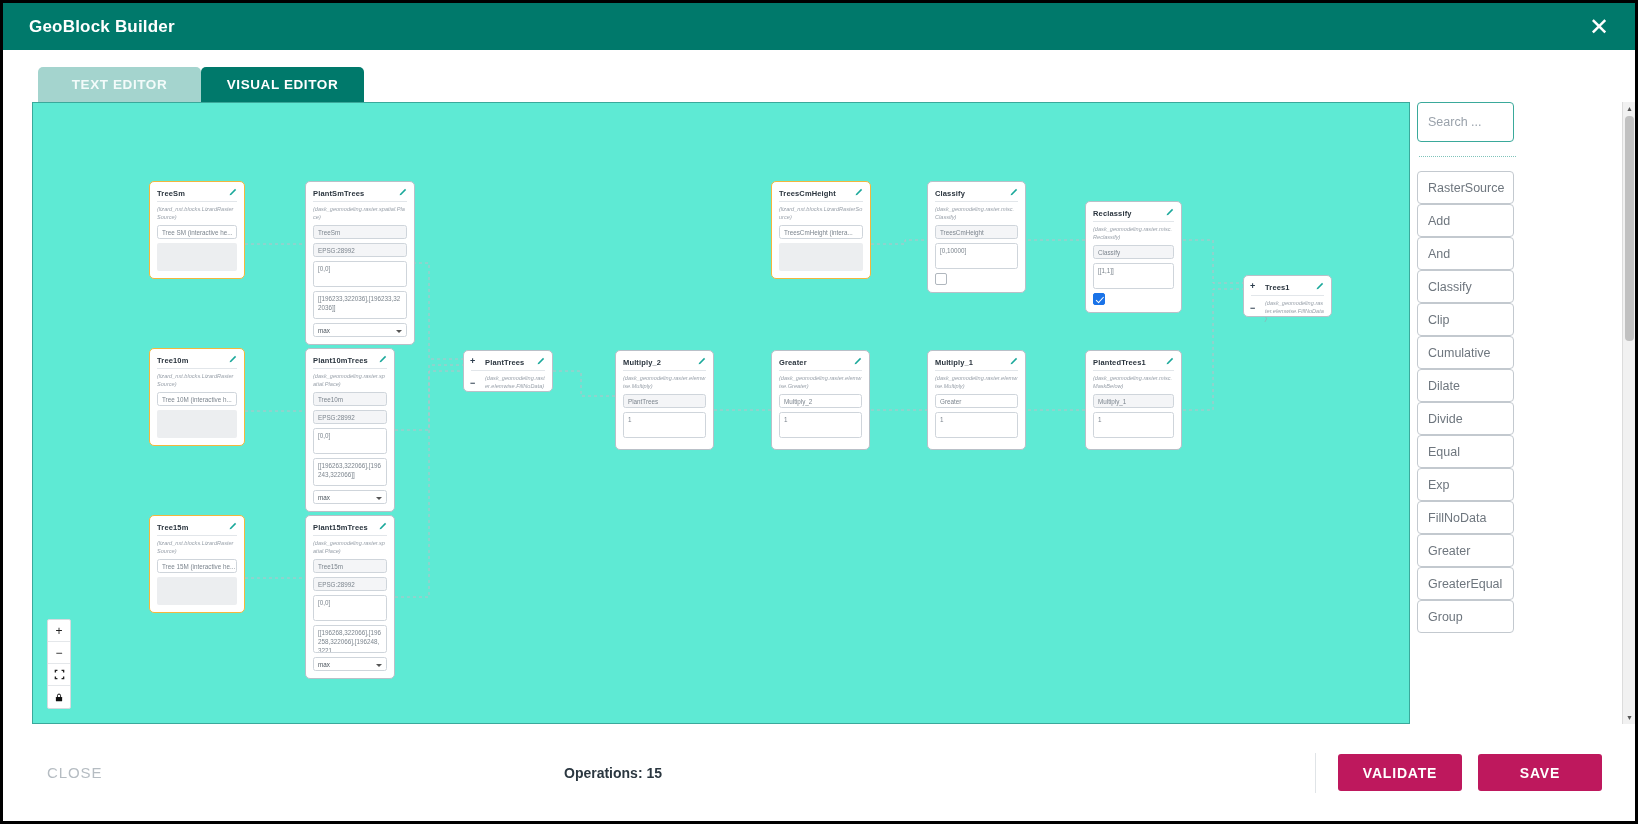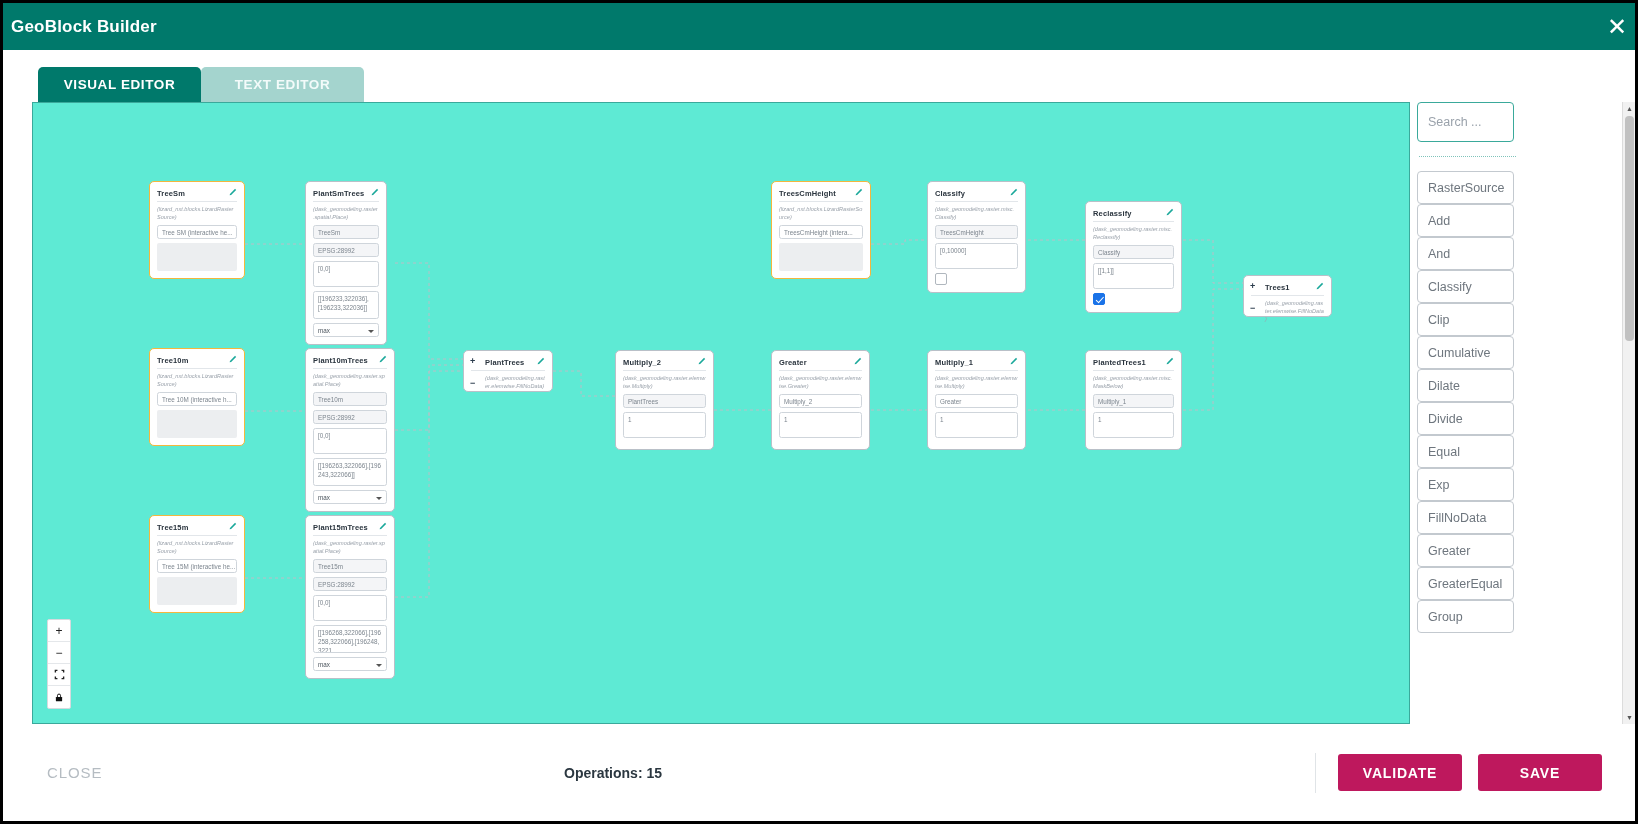--- a/index.html
+++ b/index.html
@@ -16,21 +16,21 @@
     border: 3px solid #000;
     overflow: hidden;
   }
 
   
   .titlebar {
     position: absolute; left: 0; top: 0;
     width: 1632px; height: 47px;
     background: #00796b;
     display: flex; align-items: center;
-    padding: 0 8px;
+    padding: 0 26px;
   }
   .titlebar .title {
     color: #ffffff;
     font-size: 17px;
     font-weight: bold;
     letter-spacing: .2px;
   }
   .titlebar .close-x {
     margin-left: auto;
     color: #ffffff;
@@ -250,22 +250,22 @@
 <body>
 
 <div id="app">
 
   <div class="titlebar">
     <div class="title">GeoBlock Builder</div>
     <div class="close-x">✕</div>
   </div>
 
   <div class="tabs">
+    <div class="tab inactive">TEXT EDITOR</div>
     <div class="tab active">VISUAL EDITOR</div>
-    <div class="tab inactive">TEXT EDITOR</div>
   </div>
 
   <div class="canvas-panel">
 
     <svg class="edges" width="1378" height="622">
       <g stroke="#b9bfc6" stroke-width="1" stroke-dasharray="3,3" fill="none">
 
         <path d="M212,141 L272,141"></path>
 
         <path d="M212,308 L272,308"></path>
@@ -303,21 +303,21 @@
           <svg width="9" height="9" viewBox="0 0 16 16">
               <path d="M12.5 1.5l2 2-9 9-2.6.6.6-2.6z" fill="#1aa89a"></path>
             </svg>
         </span>
       </div>
       <div class="node-sub">(lizard_nxt.blocks.LizardRasterSource)</div>
       <div class="fld">Tree SM (interactive he...</div>
       <div class="node-blank"></div>
     </div>
 
-    <div class="node" style="left:272px; top:78px; width:82px;">
+    <div class="node" style="left:272px; top:78px; width:110px;">
       <div class="node-head">
         <span class="node-title">PlantSmTrees</span>
         <span class="pencil">
           <svg width="9" height="9" viewBox="0 0 16 16">
               <path d="M12.5 1.5l2 2-9 9-2.6.6.6-2.6z" fill="#1aa89a"></path>
             </svg>
         </span>
       </div>
       <div class="node-sub">(dask_geomodeling.raster.spatial.Place)</div>
       <div class="fld filled">TreeSm</div>

